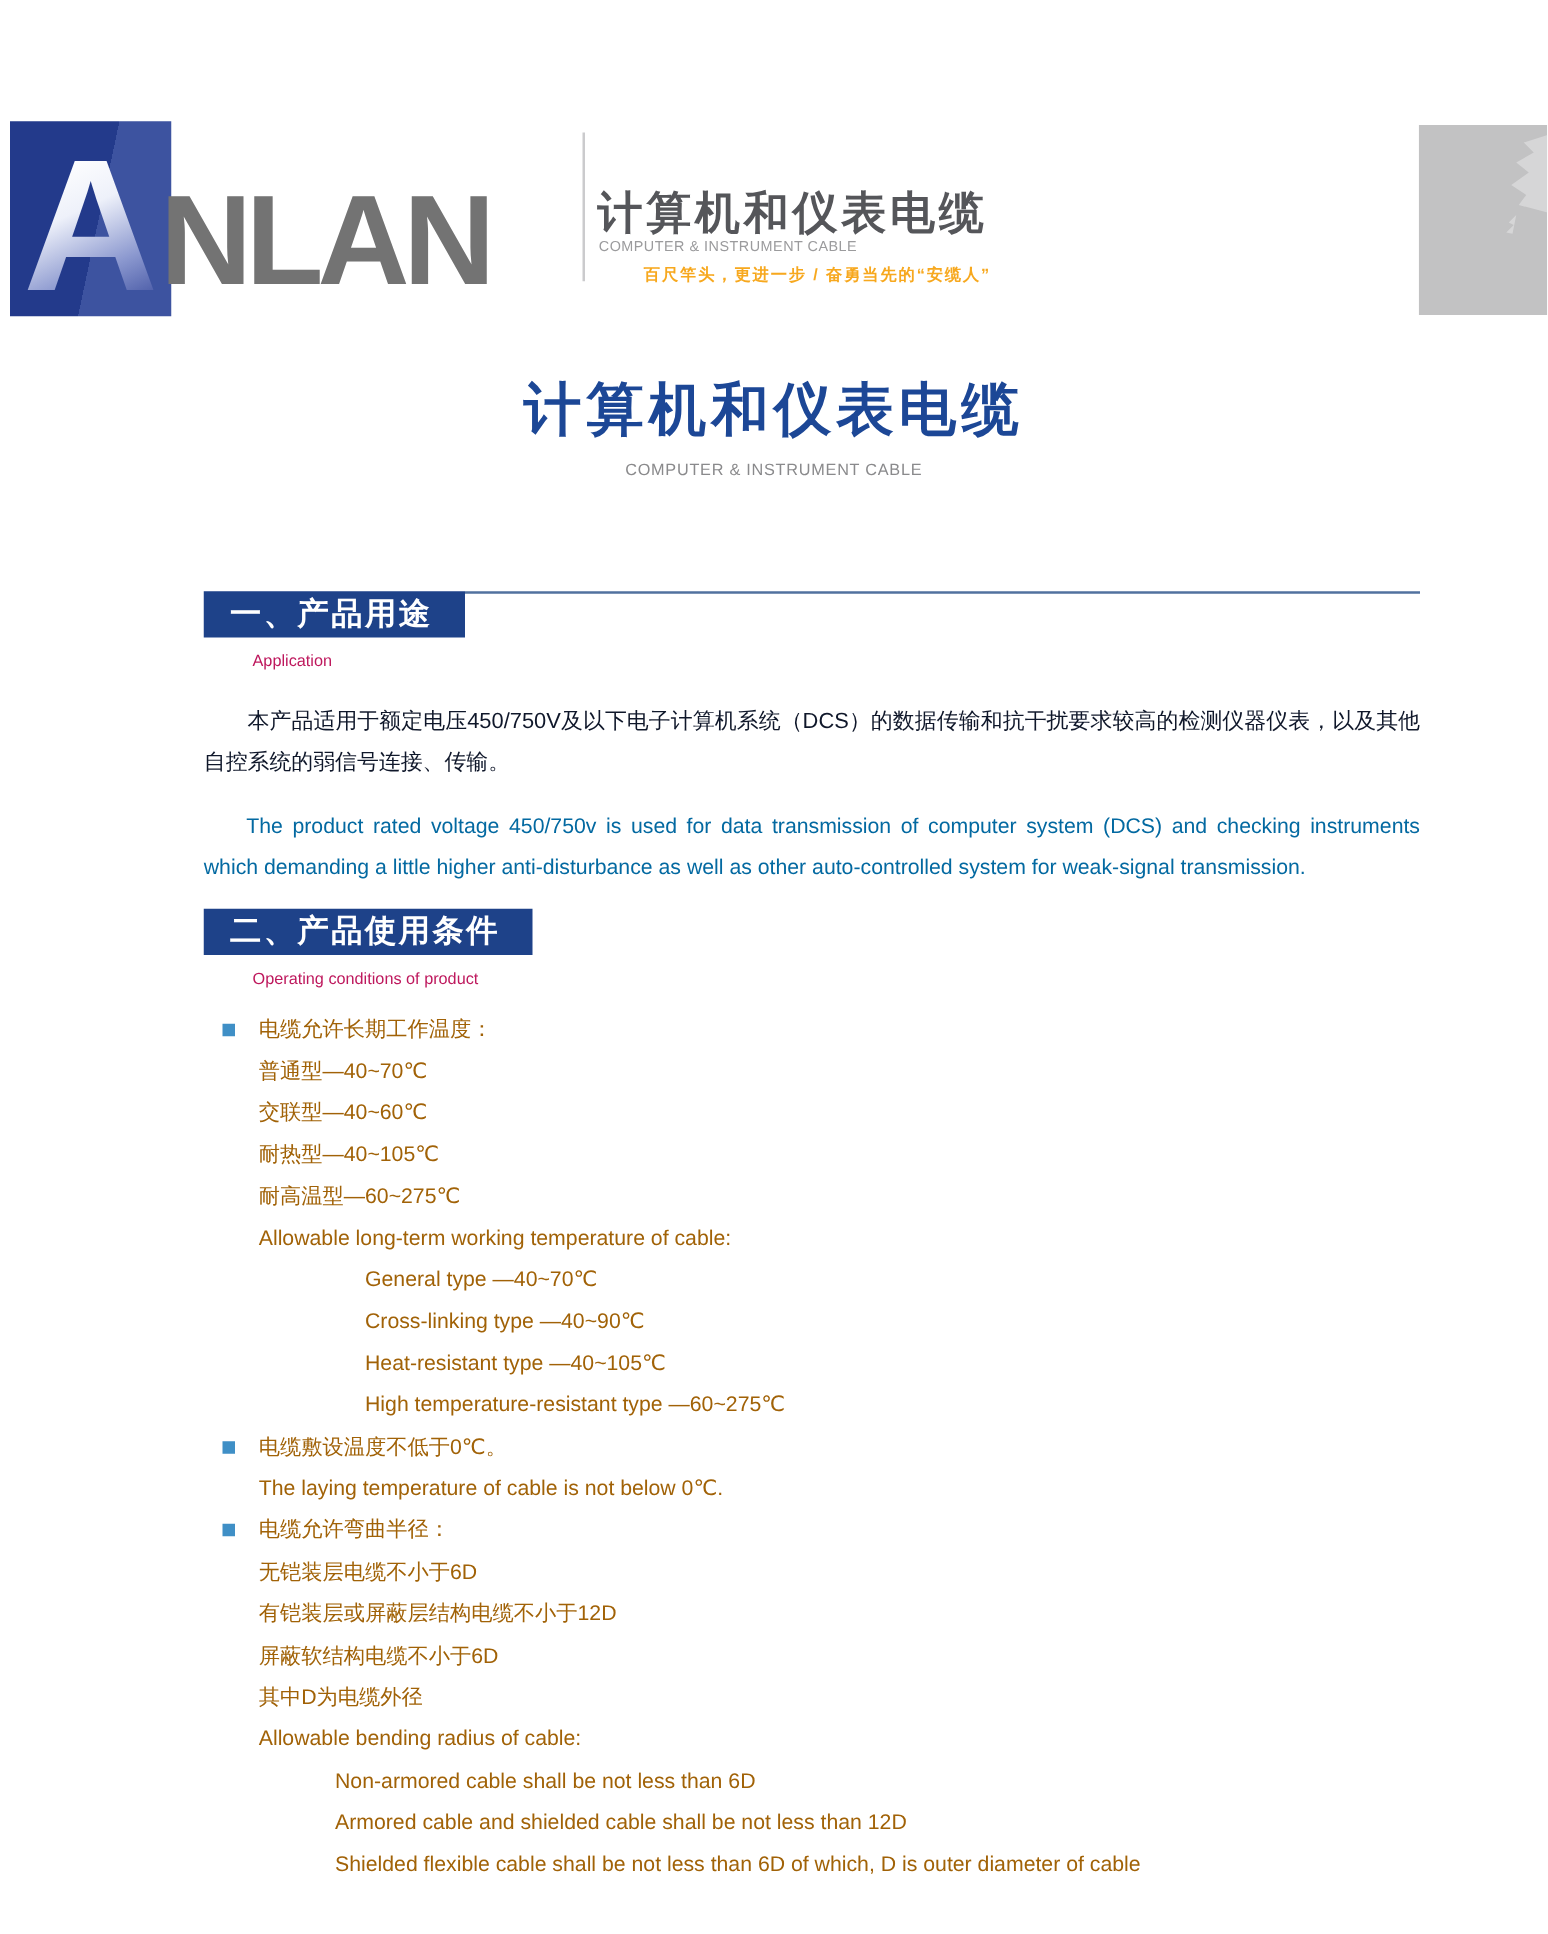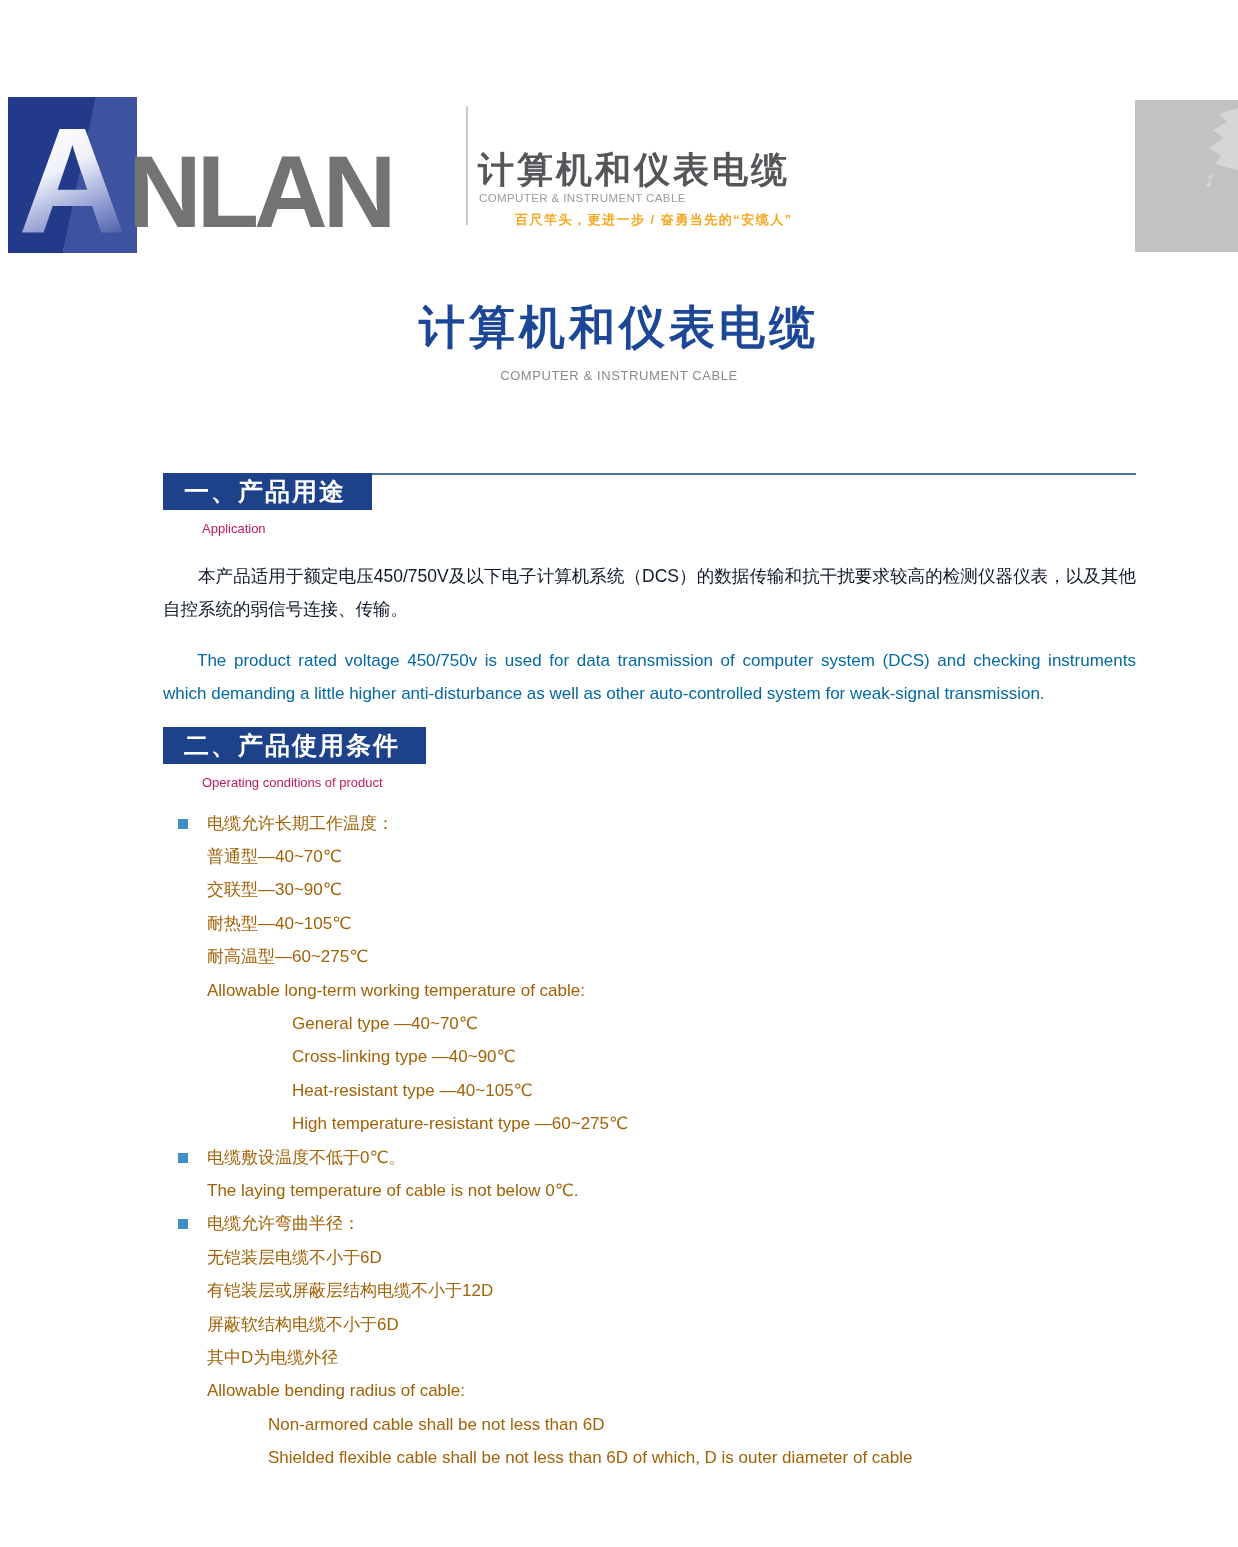--- a/index.html
+++ b/index.html
@@ -88,34 +88,35 @@
 
     <div class="sec-head sec2">
       <div class="sec-badge">二、产品使用条件</div>
       <div class="sec-line"></div>
     </div>
     <div class="sec-sub">Operating conditions of product</div>
 
     <ul class="cond-list">
         <li class="bullet"><span class="sq"></span><span>电缆允许长期工作温度：</span></li>
         <li class="plain"><span>普通型—40~70℃</span></li>
-        <li class="plain"><span>交联型—30~90℃</span></li>
+        <li class="plain"><span>交联型—40~60℃</span></li>
         <li class="plain"><span>耐热型—40~105℃</span></li>
         <li class="plain"><span>耐高温型—60~275℃</span></li>
         <li class="plain"><span>Allowable long-term working temperature of cable:</span></li>
         <li class="indent2"><span>General type —40~70℃</span></li>
         <li class="indent2"><span>Cross-linking type —40~90℃</span></li>
         <li class="indent2"><span>Heat-resistant type —40~105℃</span></li>
         <li class="indent2"><span>High temperature-resistant type —60~275℃</span></li>
         <li class="bullet"><span class="sq"></span><span>电缆敷设温度不低于0℃。</span></li>
         <li class="plain"><span>The laying temperature of cable is not below 0℃.</span></li>
         <li class="bullet"><span class="sq"></span><span>电缆允许弯曲半径：</span></li>
         <li class="plain"><span>无铠装层电缆不小于6D</span></li>
         <li class="plain"><span>有铠装层或屏蔽层结构电缆不小于12D</span></li>
         <li class="plain"><span>屏蔽软结构电缆不小于6D</span></li>
         <li class="plain"><span>其中D为电缆外径</span></li>
         <li class="plain"><span>Allowable bending radius of cable:</span></li>
         <li class="indent1"><span>Non-armored cable shall be not less than 6D</span></li>
+        <li class="indent1"><span>Armored cable and shielded cable shall be not less than 12D</span></li>
         <li class="indent1"><span>Shielded flexible cable shall be not less than 6D of which, D is outer diameter of cable</span></li>
       </ul>
 
   </div>
 </div>
 
 </body></html>

